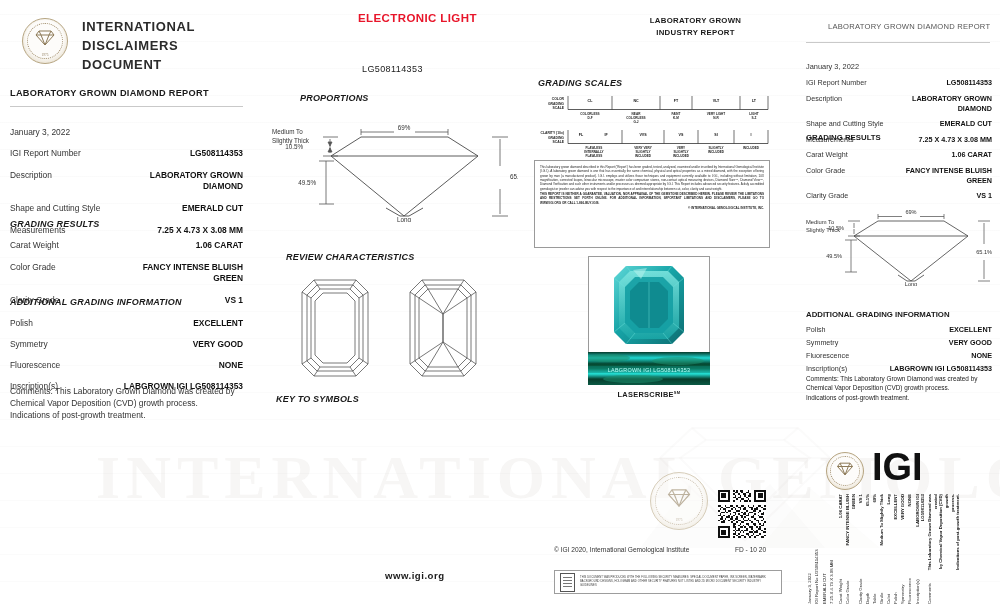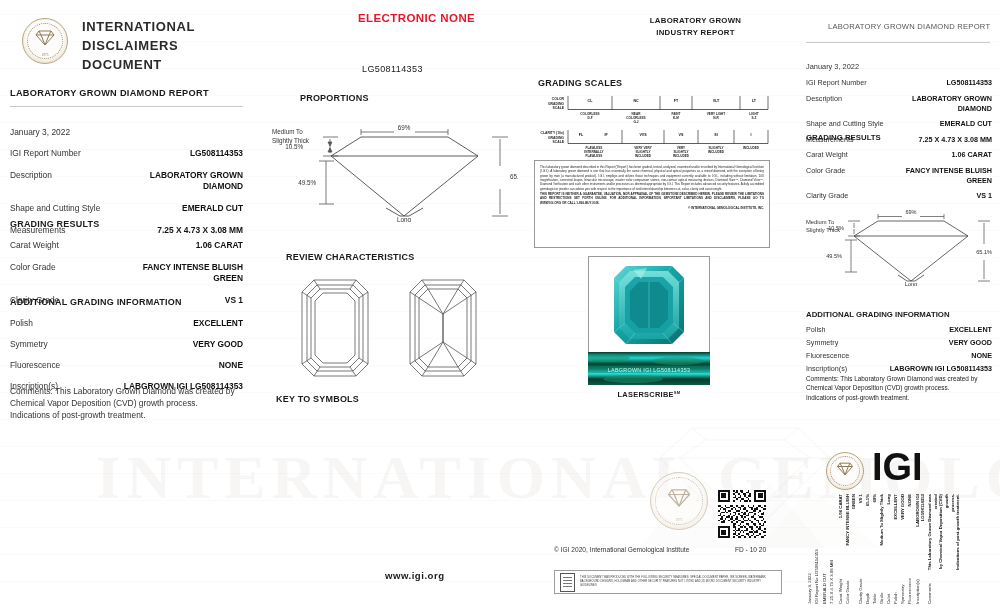--- a/index.html
+++ b/index.html
@@ -12,21 +12,21 @@
     background-image:repeating-linear-gradient(0deg,transparent 0 26px,rgba(0,0,0,0.035) 26px 27px);}
   .wm-txt{position:absolute;font-family:"Liberation Serif",serif;color:rgba(120,110,95,.13);
           white-space:nowrap;font-weight:700;letter-spacing:2px;}
   .wm-big{left:96px;bottom:95px;font-size:62px;letter-spacing:6px;}
   .wm-dia{position:absolute;left:640px;bottom:60px;width:210px;height:130px;opacity:.5;}
   .wm-mt{position:absolute;right:120px;bottom:60px;width:240px;height:90px;opacity:.45;}
   
   .t{position:absolute;z-index:2;}
   .lbl{font-size:8.4px;color:#333;}
   .val{font-size:8.4px;font-weight:700;color:#111;text-align:right;}
-  .sect{font-size:9px;font-weight:700;letter-spacing:.2px;}
+  .sect{font-size:9px;font-weight:700;letter-spacing:.2px;font-style:italic;}
   .hdr{font-size:9.2px;font-weight:700;letter-spacing:.3px;}
   .row{position:absolute;z-index:2;display:flex;justify-content:space-between;align-items:flex-start;gap:16px;}
   hr.rule{position:absolute;border:0;border-top:1px solid #c9c9c9;margin:0;z-index:2;}
   
   .seal{position:relative;border-radius:50%;
         background:radial-gradient(circle at 50% 45%,#fdfcfa 55%,#efe9dd 72%,#cdbfa3 100%);
         border:1px solid #b6a582;box-sizing:border-box;}
   .seal:before{content:"";position:absolute;inset:8%;border-radius:50%;
         border:1px dotted #a28f6d;}
   .seal-d{position:absolute;left:50%;top:44%;transform:translate(-50%,-50%);}
@@ -83,21 +83,21 @@
       </g>
     </svg>
     <div class="seal-txt">1975</div>
   </div>
   <div class="t" style="left:82px;top:18px;font-size:13px;font-weight:700;letter-spacing:.6px;line-height:1.45;color:#2b2b2b">
     <div>INTERNATIONAL</div>
     <div>DISCLAIMERS</div>
     <div>DOCUMENT</div>
   </div>
 
-  <div class="t" style="left:358px;top:12px;font-size:11.5px;font-weight:700;color:#e8152a;letter-spacing:.4px">ELECTRONIC NONE</div>
+  <div class="t" style="left:358px;top:12px;font-size:11.5px;font-weight:700;color:#e8152a;letter-spacing:.4px">ELECTRONIC LIGHT</div>
 
   <div class="t" style="left:608px;top:15px;width:175px;text-align:center;font-size:7.8px;font-weight:700;line-height:1.5;letter-spacing:.3px">
     <div>LABORATORY GROWN</div>
     <div>INDUSTRY REPORT</div>
   </div>
 
   <div class="t" style="left:828px;top:22px;font-size:7.6px;letter-spacing:.25px;color:#555">LABORATORY GROWN DIAMOND REPORT</div>
 
   <div class="t hdr" style="left:10px;top:88px">LABORATORY GROWN DIAMOND REPORT</div>
   <hr class="rule" style="left:10px;top:106px;width:233px">

